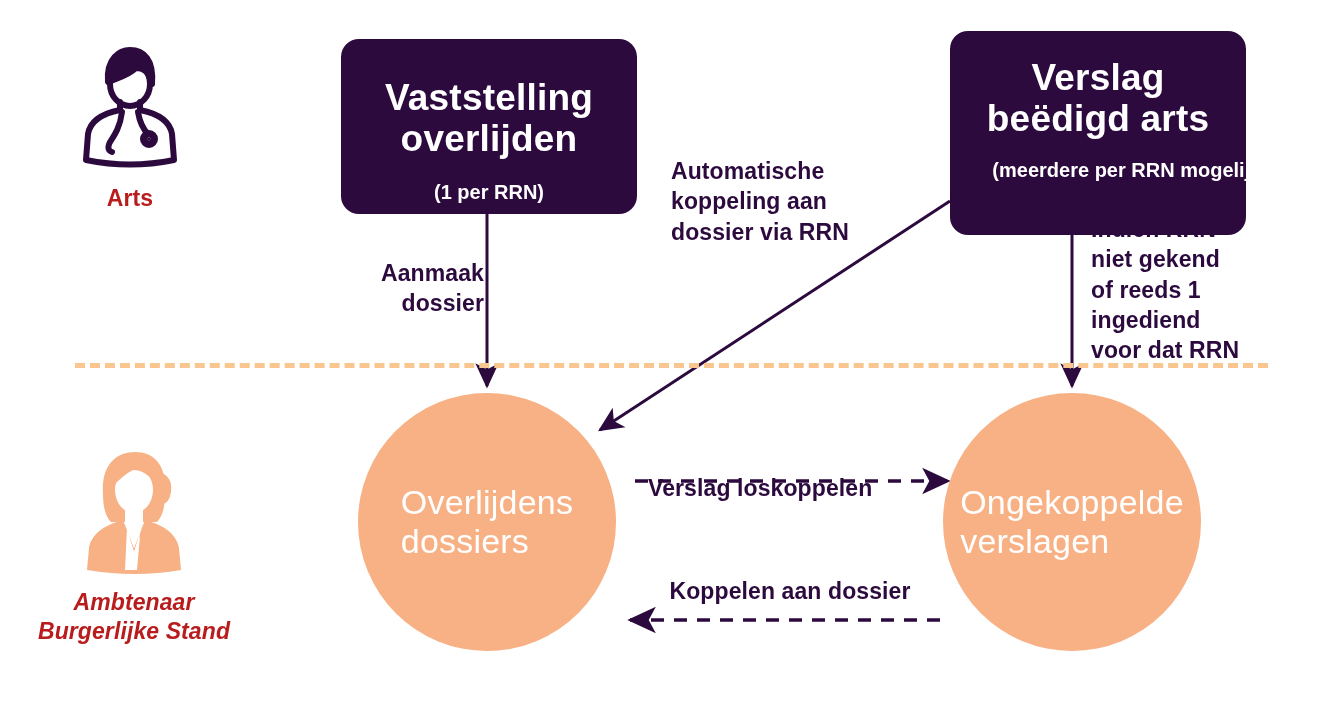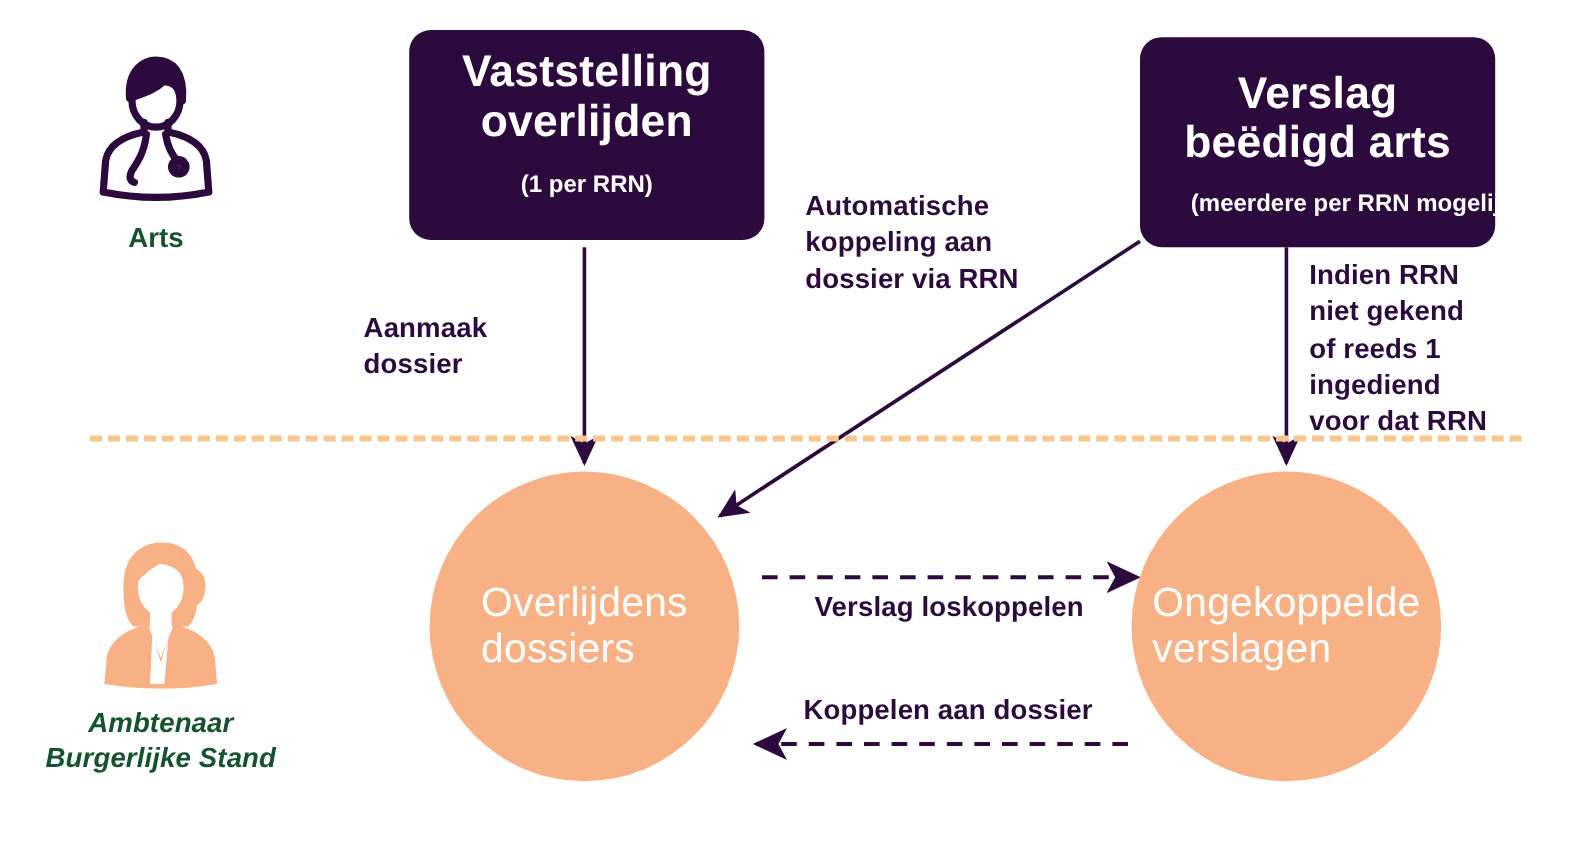--- a/index.html
+++ b/index.html
@@ -32,21 +32,21 @@
 
   
   .actor {
     position: absolute;
     width: 260px;
     text-align: center;
   }
   .actor .actor-label {
     font-size: 23px;
     font-weight: 700;
-    color: #14532d;
+    color: #b91c1c;
     line-height: 1.25;
     letter-spacing: .1px;
     white-space: pre-line;
   }
   .actor .actor-icon {
     display: block;
     margin: 0 auto 14px auto;
   }
   #actor-doctor  { left: 0px;  top: 42px; }
   #actor-officer { left: 4px;  top: 448px; font-style: italic; }
@@ -73,29 +73,29 @@
   }
   .process-box .box-sub {
     font-size: 20px;
     font-weight: 700;
     text-align: right;
     line-height: 1.2;
     white-space: nowrap;
   }
 
   #box-vaststelling {
-    left: 341px; top: 25px;
+    left: 341px; top: 39px;
     width: 296px; height: 175px;
-    padding-top: 14px;
+    padding-top: 38px;
   }
   #box-vaststelling .box-sub { margin-top: 20px; }
 
   #box-verslag {
     left: 950px; top: 31px;
-    width: 296px; height: 175px;
+    width: 296px; height: 204px;
     padding-top: 26px;
   }
   #box-verslag .box-sub {
     margin-top: 18px;
     position: relative;
     width: 340px;
     left: 0;
   }
 
   
@@ -125,36 +125,37 @@
   .edge-label {
     position: absolute;
     color: #2c0a3e;
     font-size: 23px;
     font-weight: 700;
     line-height: 1.32;
     white-space: pre-line;
     letter-spacing: .1px;
   }
   #label-aanmaak {
-    left: 303px; top: 258px;
+    left: 314px; top: 258px;
     width: 170px;
+    text-align: right;
   }
   #label-automatische {
     left: 671px; top: 156px;
     width: 214px;
   }
   #label-indien {
     left: 1091px; top: 214px;
     width: 200px;
     text-align: left;
   }
   #label-loskoppelen {
-    left: 648px; top: 490px;
+    left: 648px; top: 473px;
     width: 286px;
-    text-align: center;
+    text-align: left;
   }
   #label-koppelen {
     left: 640px; top: 576px;
     width: 300px;
     text-align: center;
   }
 
   
   #divider {
     position: absolute;

